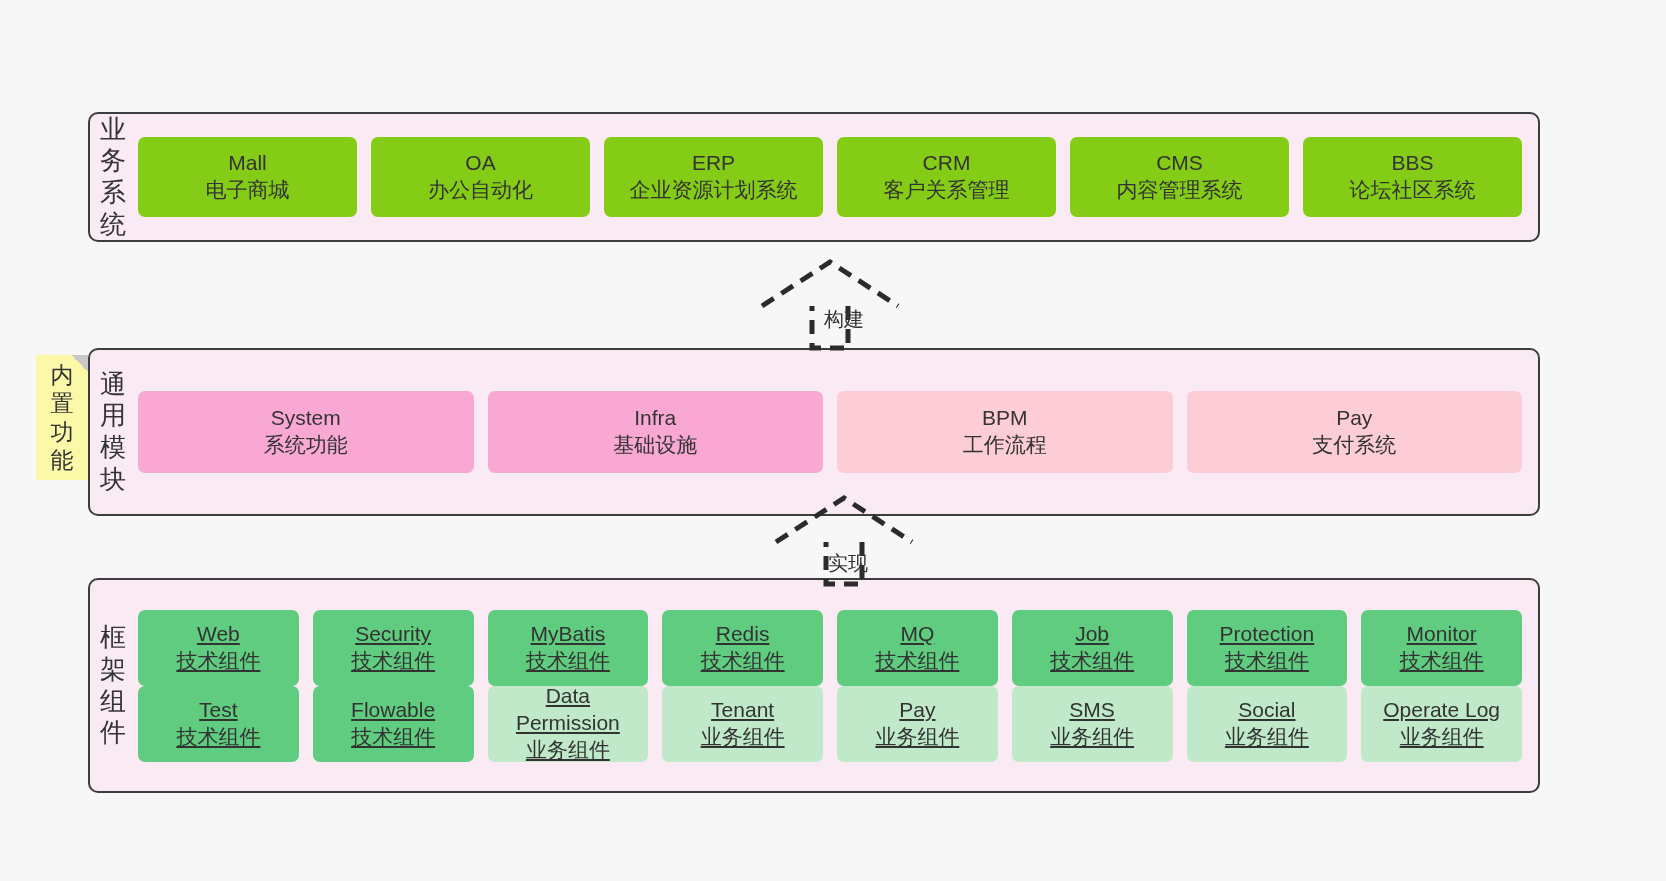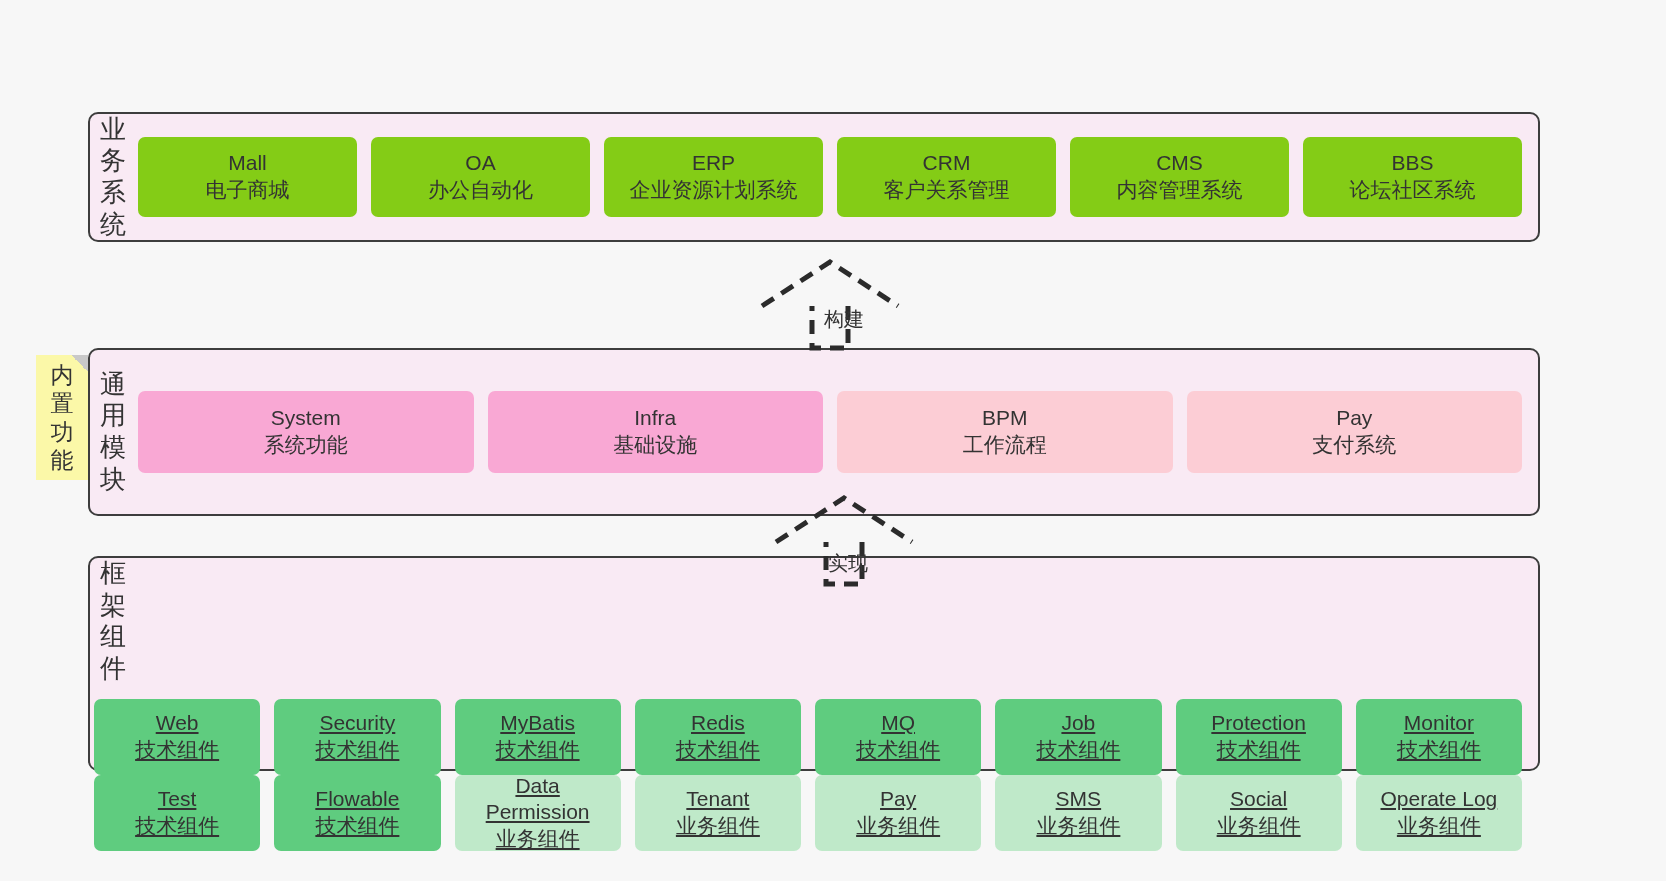--- a/index.html
+++ b/index.html
@@ -215,21 +215,21 @@
   </div>
 
   <div class="arrow" style="left:766px; top:492px; width:156px; height:96px;">
     <svg width="156" height="96" viewBox="0 0 156 96">
       <path d="M 10 50 L 78 6 L 146 50 M 96 50 L 96 92 L 60 92 L 60 50" fill="none" stroke="#2b2b2b" stroke-width="5" stroke-dasharray="14,9" stroke-linecap="butt" stroke-linejoin="miter"></path>
     </svg>
     <div class="arrow-label" style="left:62px; top:38px;margin-top:20px;">实现</div>
   </div>
 
 
-  <div class="layer" id="layer-framework" style="left:88px; top:556px; width:1452px; height:215px;flex-direction:column;">
+  <div class="layer" id="layer-framework" style="left:88px; top:578px; width:1452px; height:215px;">
     <div class="layer-label">
       <span>框架组件</span>
     </div>
     <div class="layer-body two-rows">
 
       <div class="row">
         <div class="box box-tech">
           <div class="en">Web</div>
           <div class="cn">技术组件</div>
         </div>

